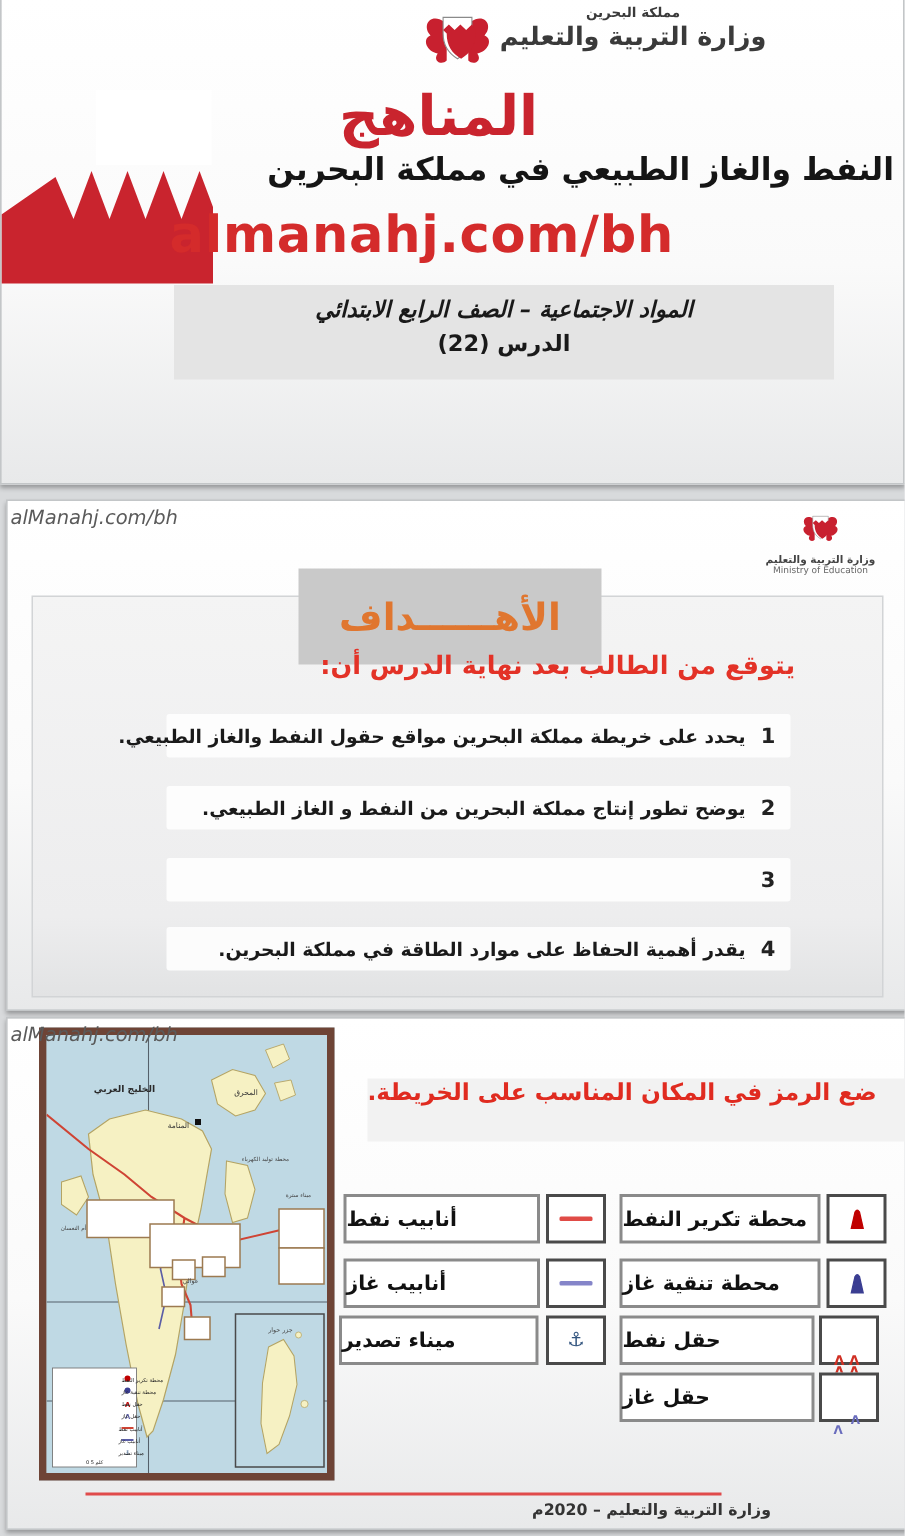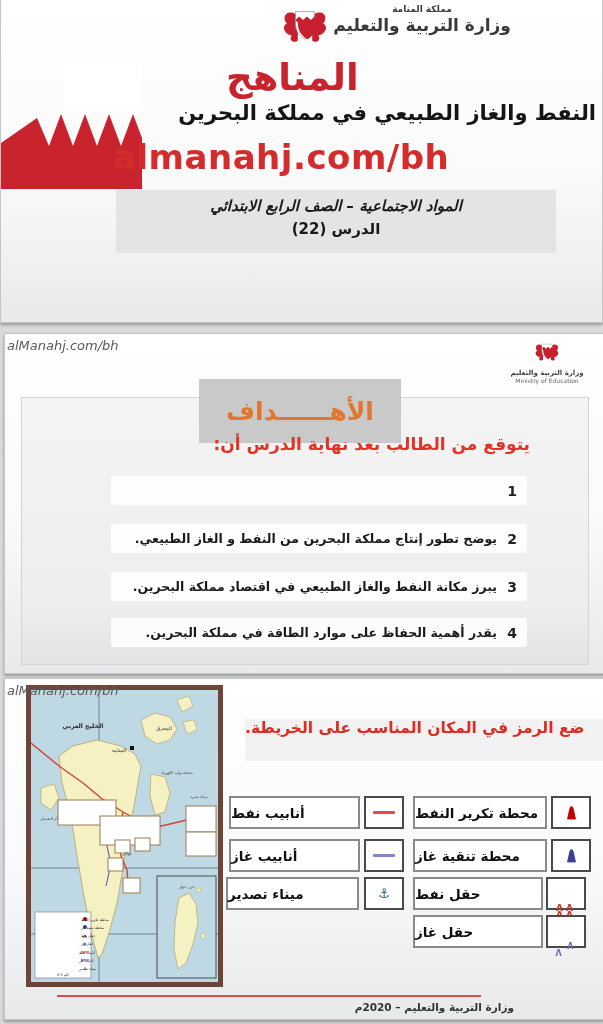--- a/index.html
+++ b/index.html
@@ -72,21 +72,21 @@
   <div id="slide1" class="slide">
     <div class="emblem" style="left:280px;top:3px;">
       <svg width="48" height="46" viewBox="0 0 40 36">
         <path d="M10,7 C3,5 1,12 5,16 C0,18 3,25 9,26 C6,30 11,33 14,30 L14,9 Z" fill="#c8202f"></path>
         <path d="M30,7 C37,5 39,12 35,16 C40,18 37,25 31,26 C34,30 29,33 26,30 L26,9 Z" fill="#c8202f"></path>
         <path d="M12,6 h16 v9 c0,7 -3,11 -8,14 c-5,-3 -8,-7 -8,-14 Z" fill="#ffffff" stroke="#8a8a8a" stroke-width="0.6"></path>
         <path d="M12,13 l3.2,-3 3.2,3 3.2,-3 3.2,3 3.2,-3 2,3 v2 c0,7 -3,11 -8,14 c-5,-3 -8,-7 -8,-14 Z" fill="#c8202f"></path>
       </svg>
     </div>
     <div class="hdr-ar">
-      <div class="hdr-ar-small">مملكة المنامة</div>
+      <div class="hdr-ar-small">مملكة البحرين</div>
       <div class="hdr-ar-big">وزارة التربية والتعليم</div>
     </div>
 
     <div class="s1-title">النفط والغاز الطبيعي في مملكة البحرين</div>
 
     <div class="flag-wm">
       <svg width="142" height="132" viewBox="0 0 142 132">
         <rect x="63" y="2" width="77" height="50" fill="#ffffff"></rect>
         <polygon fill="#c9242e" points="0,85 36,60 48,88 60,56 72,88 84,56 96,88 108,56 120,88 132,56 141,80 141,131 0,131"></polygon>
       </svg>
@@ -114,28 +114,28 @@
     </div>
 
     <div class="s2-panel"></div>
     <div class="s2-headbox">
       <span class="s2-headtxt">الأهــــــداف</span>
     </div>
     <div class="s2-intro">يتوقع من الطالب بعد نهاية الدرس أن:</div>
 
     <div class="obj-row" style="top:142px;">
       <span class="obj-num">1</span>
+      <span class="obj-txt">يحدد على خريطة مملكة البحرين مواقع حقول النفط والغاز الطبيعي.</span>
     </div>
     <div class="obj-row" style="top:190px;">
       <span class="obj-num">2</span>
       <span class="obj-txt">يوضح تطور إنتاج مملكة البحرين من النفط و الغاز الطبيعي.</span>
     </div>
     <div class="obj-row" style="top:238px;">
       <span class="obj-num">3</span>
-      <span class="obj-txt">يبرز مكانة النفط والغاز الطبيعي في اقتصاد مملكة البحرين.</span>
     </div>
     <div class="obj-row" style="top:284px;">
       <span class="obj-num">4</span>
       <span class="obj-txt">يقدر أهمية الحفاظ على موارد الطاقة في مملكة البحرين.</span>
     </div>
   </div>
 
   <div id="slide3" class="slide">
     <div class="wm-script" style="z-index:6;">alManahj.com/bh</div>
 

